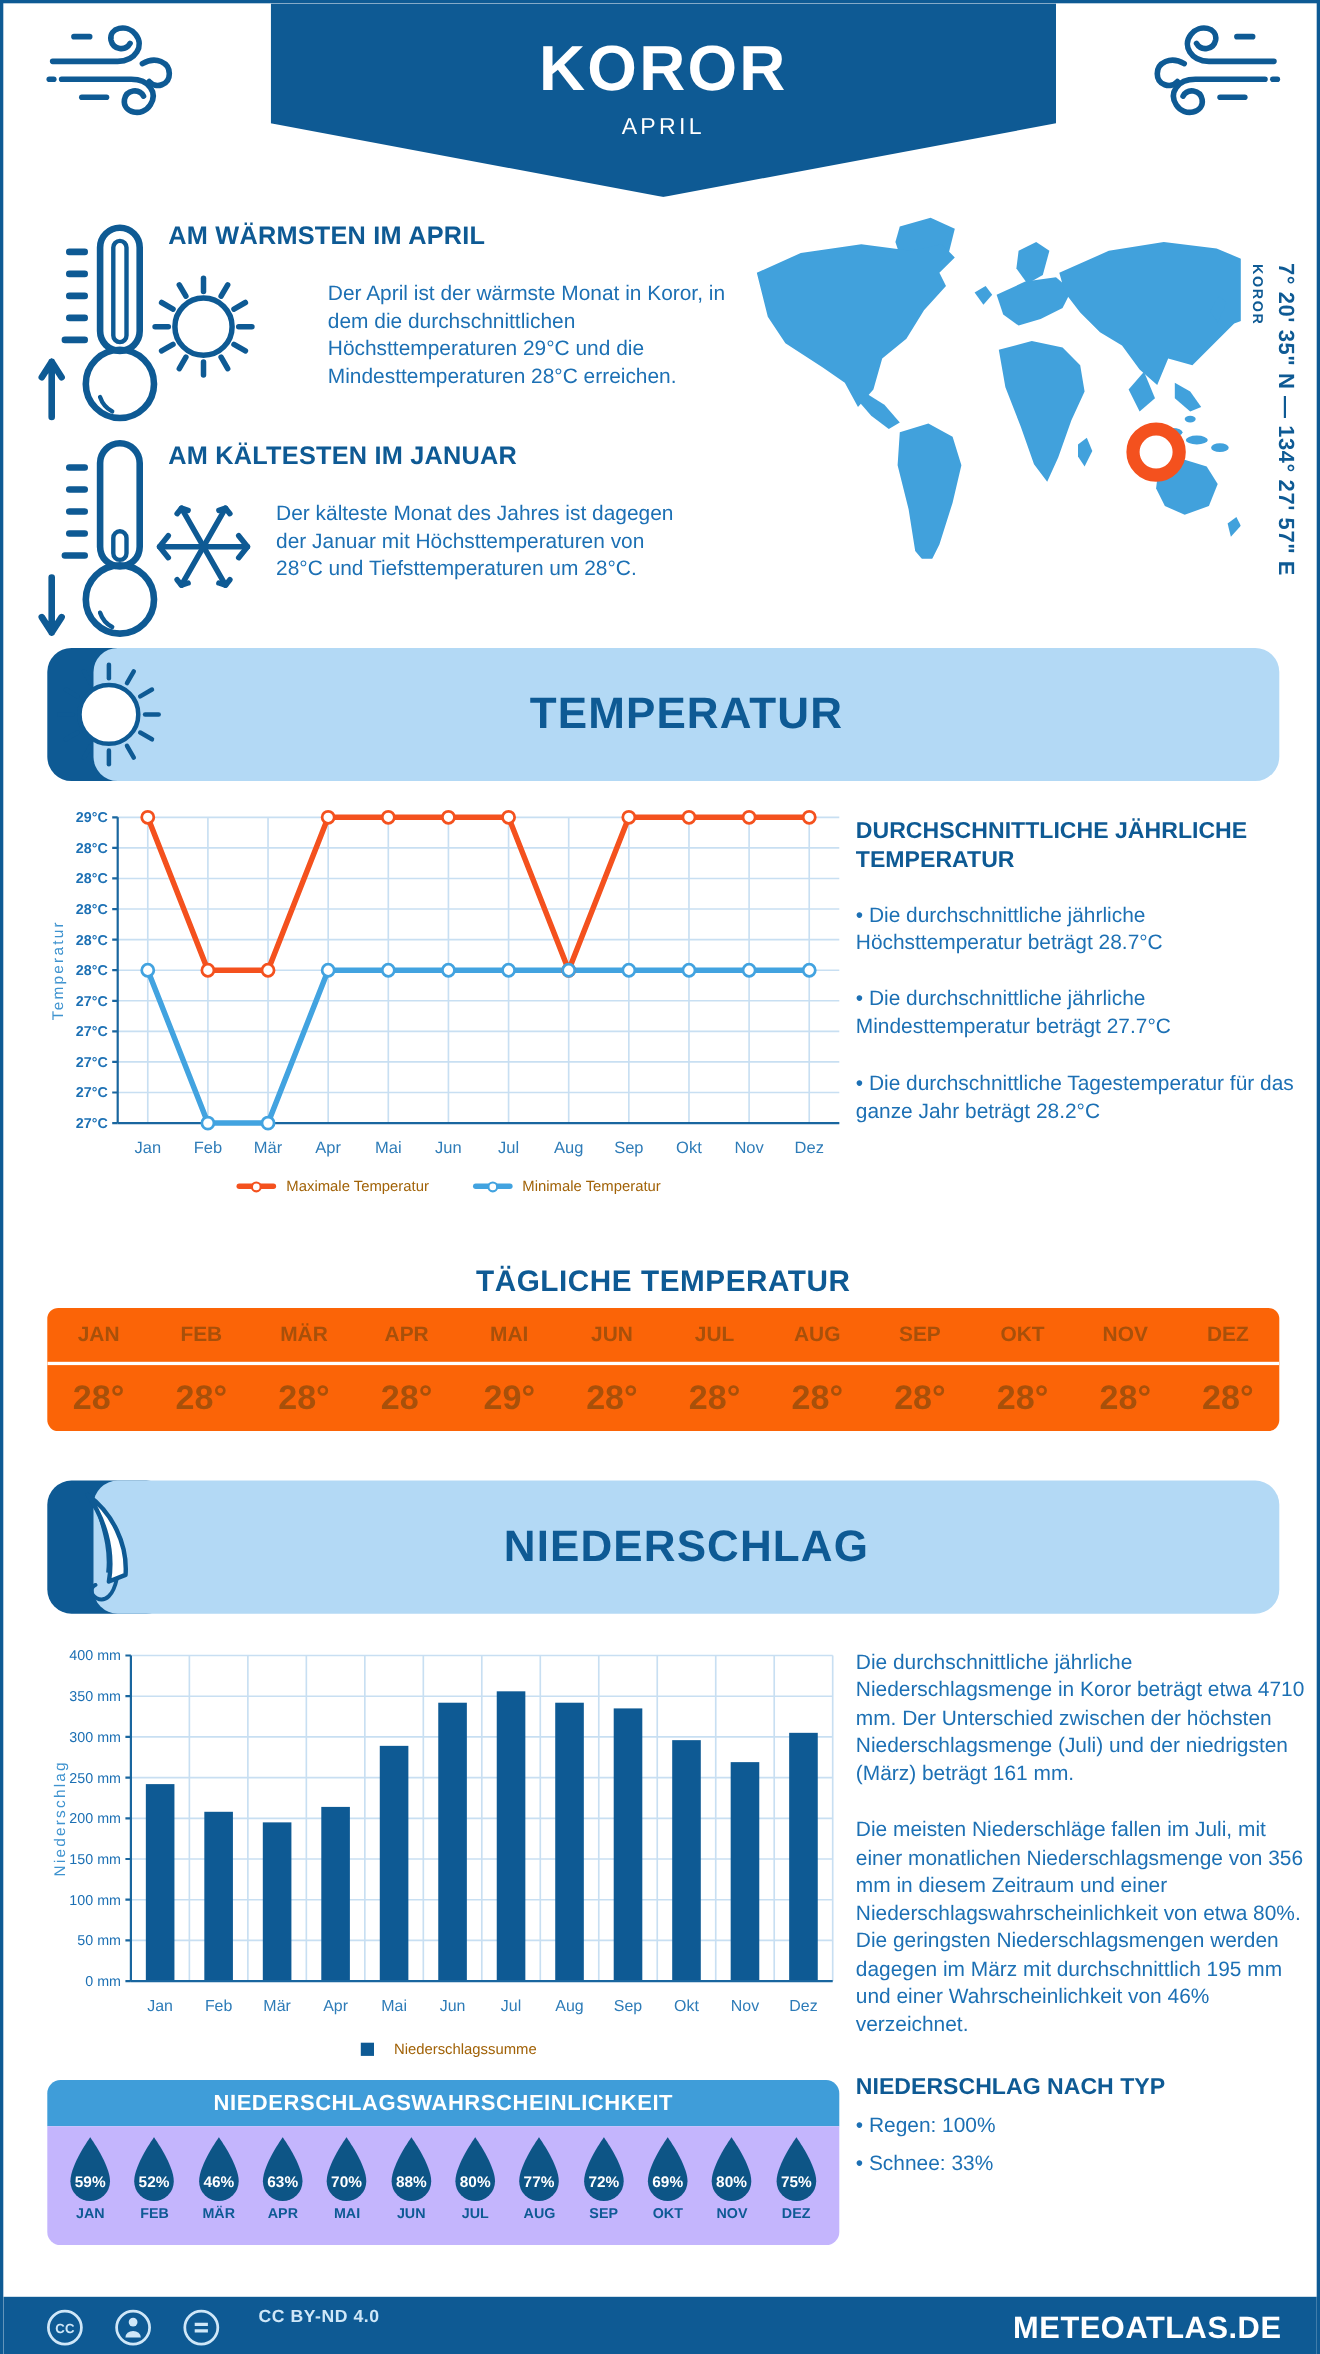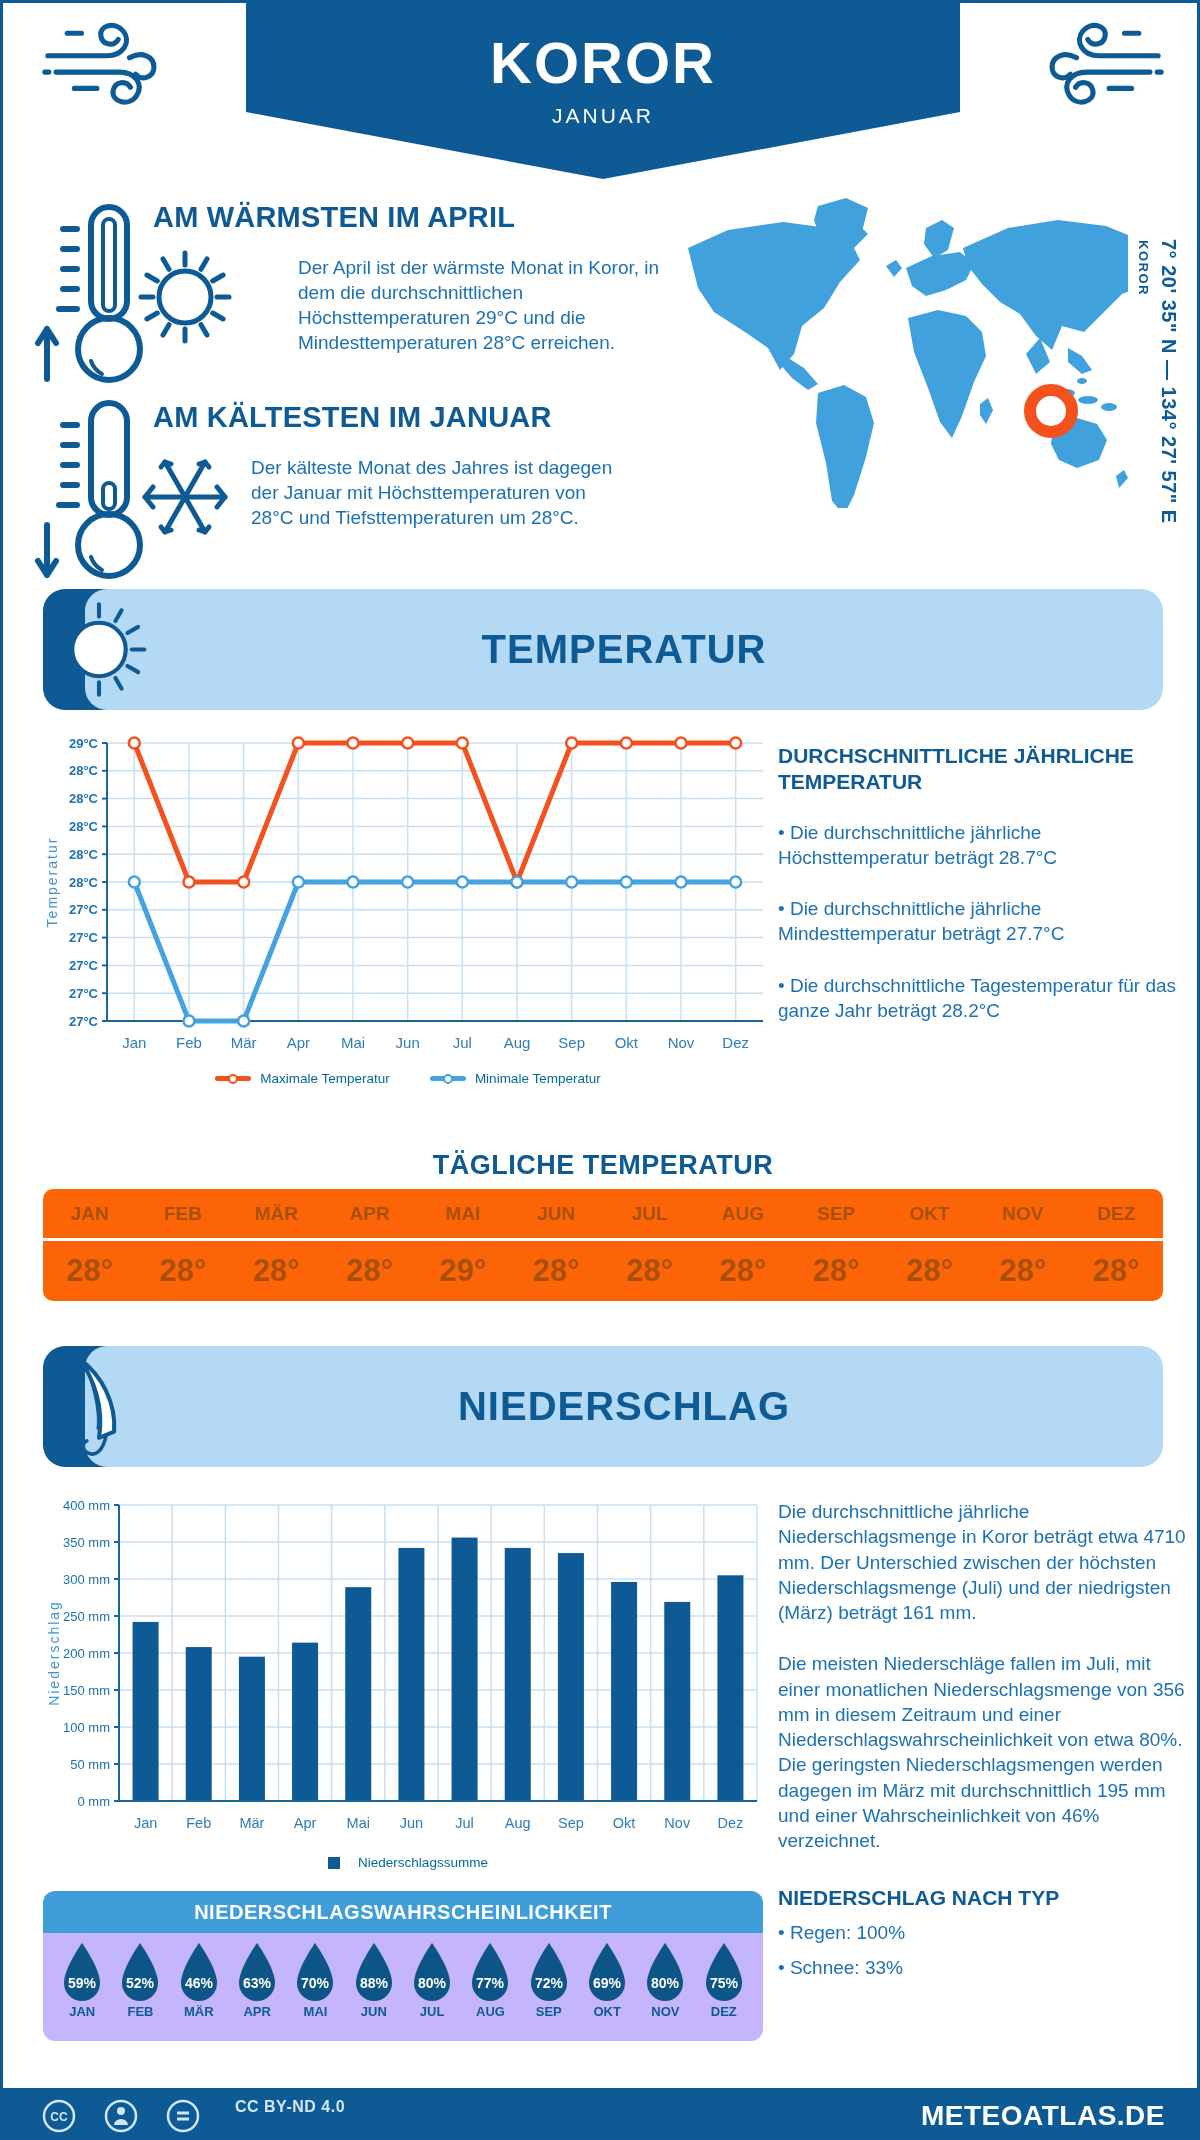--- a/index.html
+++ b/index.html
@@ -8,21 +8,21 @@
         border:3px solid #0E5A94;border-bottom:none;}
   
   .banner{position:absolute;left:243px;top:0;width:714px;height:176px;background:#0E5A94;
           clip-path:polygon(0 0,100% 0,100% 62%,50% 100%,0 62%);text-align:center;color:#fff;}
   .banner-title{margin-top:26px;font-size:58px;font-weight:bold;letter-spacing:2px;}
   .banner-sub{margin-top:8px;font-size:21px;letter-spacing:3px;}
   .wind{position:absolute;top:14px;width:138px;height:102px;}
   .wind.left{left:34px;}
   .wind.right{left:1028px;transform:scaleX(-1);}
   
-  .hl-title{position:absolute;font-size:29px;font-weight:bold;color:#0E5A94;letter-spacing:.2px;}
+  .hl-title{position:absolute;font-size:23px;font-weight:bold;color:#0E5A94;letter-spacing:.2px;}
   .hl-text{position:absolute;width:382px;font-size:19px;line-height:1.32;color:#1C70B4;}
   .hl-icon{position:absolute;width:205px;height:190px;}
   
   .map{position:absolute;left:665px;top:185px;width:460px;height:320px;}
   .vlabel{position:absolute;transform-origin:0 0;transform:rotate(90deg);white-space:nowrap;color:#0E5A94;}
   .vlabel.coords{font-size:20px;font-weight:bold;letter-spacing:.5px;}
   .vlabel.city{font-size:13px;font-weight:bold;letter-spacing:1.5px;}
   
   .sec{position:absolute;left:40px;width:1120px;height:121px;}
   .sec-dark{position:absolute;left:0;top:0;width:112px;height:100%;background:#0E5A94;border-radius:22px;}
@@ -30,21 +30,21 @@
              display:flex;align-items:center;justify-content:center;}
   .sec-title{font-size:40px;font-weight:bold;color:#0E5A94;letter-spacing:1px;}
   .sec-icon{position:absolute;left:0px;top:5px;width:112px;height:111px;}
   
   .chart{position:absolute;left:40px;width:730px;}
   .legend-row{position:absolute;left:40px;width:730px;display:flex;justify-content:center;align-items:center;}
   .lg-item{display:inline-flex;align-items:center;margin:0 20px;}
   .lg-swatch{position:relative;width:36px;height:5px;border-radius:3px;}
   .lg-dot{position:absolute;left:50%;top:50%;transform:translate(-50%,-50%);width:6px;height:6px;
           background:#fff;border:2px solid;border-radius:50%;}
-  .lg-label{font-size:13.5px;color:#0369a1;margin-left:9px;}
+  .lg-label{font-size:13.5px;color:#a16207;margin-left:9px;}
   .lg-square{width:12px;height:12px;background:#0E5A94;margin-right:9px;}
   
   .col-text{position:absolute;left:775px;width:414px;color:#1C70B4;font-size:19px;line-height:1.33;}
   .col-head{font-size:21px;font-weight:bold;color:#0E5A94;line-height:1.25;margin:0 0 8px 0;}
   .col-text p{margin:0 0 26px 0;}
   .col-text .tight{margin:0 0 10px 0;}
   
   .daily-head{position:absolute;left:0;top:1147px;width:1200px;text-align:center;
               font-size:27px;font-weight:bold;color:#0E5A94;letter-spacing:.5px;}
   .temp-table{position:absolute;left:40px;top:1186px;width:1120px;height:112px;background:#FB6407;
@@ -90,21 +90,21 @@
       <path d="M27,16 H41"></path>
       <path d="M16,54 H78 C94,54 102,66 95,77 C88,88 70,84 72,72 C74,63 85,62 89,69"></path>
       <path d="M5,54 H9"></path>
       <path d="M34,70 H56"></path>
       <path d="M88,40 C100,33 112,39 112,49 C112,59 100,63 94,56"></path>
     </g>
   </svg>
 
   <div class="banner">
     <div class="banner-title">KOROR</div>
-    <div class="banner-sub">JANUAR</div>
+    <div class="banner-sub">APRIL</div>
   </div>
 
   <svg class="hl-icon" style="left:30px;top:196px;" viewBox="0 0 205 190">
     <g fill="none" stroke="#0E5A94" stroke-width="6" stroke-linecap="round">
       <path d="M30,30 h14 M30,50 h14 M30,70 h14 M30,90 h14 M26,110 h18"></path>
       <rect x="58" y="8" width="36" height="112" rx="18"></rect>
       <rect x="70" y="20" width="12" height="92" rx="6" stroke-width="4"></rect>
       <circle cx="76" cy="150" r="31"></circle>
       <path d="M58,162 a23,23 0 0 0 11,13" stroke-width="4"></path>
       <path d="M14,180 V130 M14,130 l-9,14 M14,130 l9,14"></path>

